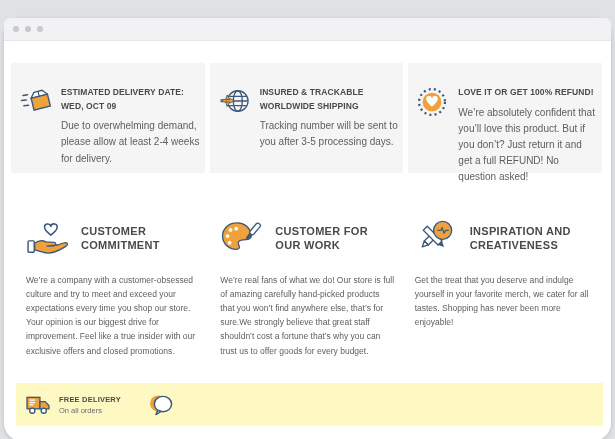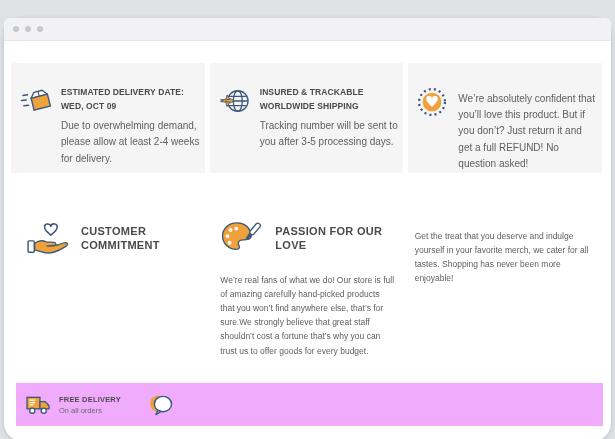--- a/index.html
+++ b/index.html
@@ -43,21 +43,21 @@
   .vicon{flex:0 0 44px;width:44px;}
   .value h2{
     margin:0;font-size:11px;font-weight:bold;color:#4a4a4b;
     line-height:1.3;letter-spacing:.3px;
   }
   .value p{margin:13px 0 0;font-size:8.5px;color:#5d5e60;line-height:1.66;}
 
   
   .footerbar{
     position:absolute;left:12px;right:8px;top:365px;height:43px;
-    background:#f0abfc;display:flex;align-items:center;
+    background:#fef9c3;display:flex;align-items:center;
   }
   .fitem{display:flex;align-items:center;gap:8px;box-sizing:border-box;padding-left:10px;}
   .f1{width:21%;}.f2{width:28.5%;}.f3{width:30%;}.f4{width:20.5%;}
   .fico{flex:0 0 25px;width:25px;display:flex;}
   .ftitle{font-size:7.5px;font-weight:bold;color:#4a4a4b;letter-spacing:.2px;}
   .fsub{font-size:7.5px;color:#68696b;margin-top:2px;}
   svg{display:block;}
 </style>
 </head>
 <body>
@@ -116,62 +116,81 @@
 
     <div class="feature">
       <span class="ficon">
         <svg viewBox="0 0 32 32" width="30" height="30">
           <circle cx="16" cy="16" r="13.8" fill="none" stroke="#3D5878" stroke-width="2.4" stroke-dasharray="2.2 3.35"></circle>
           <circle cx="16" cy="16" r="10" fill="#EFA23C"></circle>
           <path d="M16 21 C 12 17.5 10 15.5 10 13.4 A 3 3 0 0 1 16 12 A 3 3 0 0 1 22 13.4 C 22 15.5 20 17.5 16 21 Z" fill="#fff"></path>
         </svg>
       </span>
       <div>
+        <h3>LOVE IT OR GET 100% REFUND!</h3>
         <p>We’re absolutely confident that you’ll love this product. But if you don’t? Just return it and get a full REFUND! No question asked!</p>
       </div>
     </div>
 
   </div>
 
   <div class="values">
 
     <div class="value">
       <div class="vhead">
         <span class="vicon">
           <svg viewBox="0 0 46 40" width="44" height="38">
             <path d="M26 17 C 21.5 13.4 19.5 11.4 19.5 9.2 A 3.2 3.2 0 0 1 26 7.8 A 3.2 3.2 0 0 1 32.5 9.2 C 32.5 11.4 30.5 13.4 26 17 Z" fill="#fff" stroke="#3D5878" stroke-width="1.6" stroke-linejoin="round"></path>
             <rect x="2" y="23" width="6.5" height="12" rx="1" fill="#fff" stroke="#3D5878" stroke-width="1.5"></rect>
             <path d="M9 25.5 C 13 22.5 17 22.3 21 24 L 29.5 24.6 C 31.8 24.8 31.8 28 29.5 28.2 L 22 28.6 L 33 27.4 C 36.5 26 39.5 24.8 41.5 24.8 C 43.8 24.8 44.3 27.2 41.8 28.8 C 38 31.2 33.5 33.6 29 35 C 24.5 36.4 20.5 36 16.5 34.6 L 9 32.5 Z" fill="#EFA23C" stroke="#3D5878" stroke-width="1.4" stroke-linejoin="round"></path>
           </svg>
         </span>
         <h2>CUSTOMER COMMITMENT</h2>
       </div>
+      <p>We’re a company with a customer-obsessed culture and try to meet and exceed your expectations every time you shop our store. Your opinion is our biggest drive for improvement. Feel like a true insider with our exclusive offers and closed promotions.</p>
     </div>
 
     <div class="value">
       <div class="vhead">
         <span class="vicon">
           <svg viewBox="0 0 44 38" width="42" height="36">
             <path d="M17 3 A 14.5 14 0 1 0 17 31 C 20.5 31 21 28.6 19.8 26.8 C 18.2 24.4 19.4 21.6 22.4 21.2 L 29.5 20.3 C 32 20 33.3 18 32.6 15.6 A 14.5 14 0 0 0 17 3 Z" fill="#EFA23C" stroke="#3D5878" stroke-width="1.4"></path>
             <circle cx="11" cy="10.5" r="2" fill="#fff"></circle>
             <circle cx="7.8" cy="17" r="2" fill="#fff"></circle>
             <circle cx="10" cy="24" r="2" fill="#fff"></circle>
             <circle cx="17" cy="9" r="2" fill="#fff"></circle>
             <g transform="rotate(40 33 14)">
               <rect x="30.5" y="1" width="5" height="14" rx="2" fill="#fff" stroke="#3D5878" stroke-width="1.4"></rect>
               <path d="M31 15 h4 l-0.5 6 q-1.5 2 -3 0 Z" fill="#3D5878"></path>
             </g>
           </svg>
         </span>
-        <h2>PASSION FOR OUR LOVE</h2>
+        <h2>CUSTOMER FOR OUR WORK</h2>
       </div>
       <p>We’re real fans of what we do! Our store is full of amazing carefully hand-picked products that you won’t find anywhere else, that’s for sure.We strongly believe that great staff shouldn’t cost a fortune that’s why you can trust us to offer goods for every budget.</p>
     </div>
 
     <div class="value">
+      <div class="vhead">
+        <span class="vicon">
+          <svg viewBox="0 0 44 38" width="42" height="36">
+            <g transform="rotate(45 16 20)">
+              <rect x="13" y="4" width="6" height="22" fill="#fff" stroke="#3D5878" stroke-width="1.4"></rect>
+              <path d="M13 26 L16 32 L19 26 Z" fill="#fff" stroke="#3D5878" stroke-width="1.4" stroke-linejoin="round"></path>
+            </g>
+            <g transform="rotate(-45 22 20)">
+              <rect x="19" y="4" width="6" height="22" fill="#fff" stroke="#3D5878" stroke-width="1.4"></rect>
+              <path d="M19 26 L22 32 L25 26 Z" fill="#3D5878"></path>
+            </g>
+            <circle cx="29" cy="11" r="9.5" fill="#EFA23C" stroke="#3D5878" stroke-width="1.4"></circle>
+            <path d="M24 11 h3 l1.5 -3 l2 6 l1.5 -3 h3" fill="none" stroke="#3D5878" stroke-width="1.3" stroke-linejoin="round" stroke-linecap="round"></path>
+          </svg>
+        </span>
+        <h2>INSPIRATION AND CREATIVENESS</h2>
+      </div>
       <p>Get the treat that you deserve and indulge yourself in your favorite merch, we cater for all tastes. Shopping has never been more enjoyable!</p>
     </div>
 
   </div>
 
   <div class="footerbar">
 
     <div class="fitem f1">
       <span class="fico">
         <svg viewBox="0 0 26 22" width="25" height="21">

